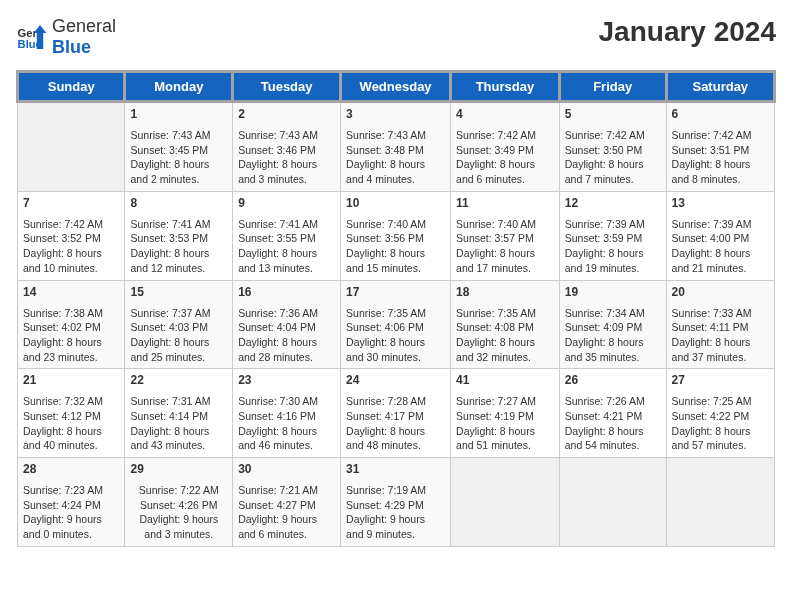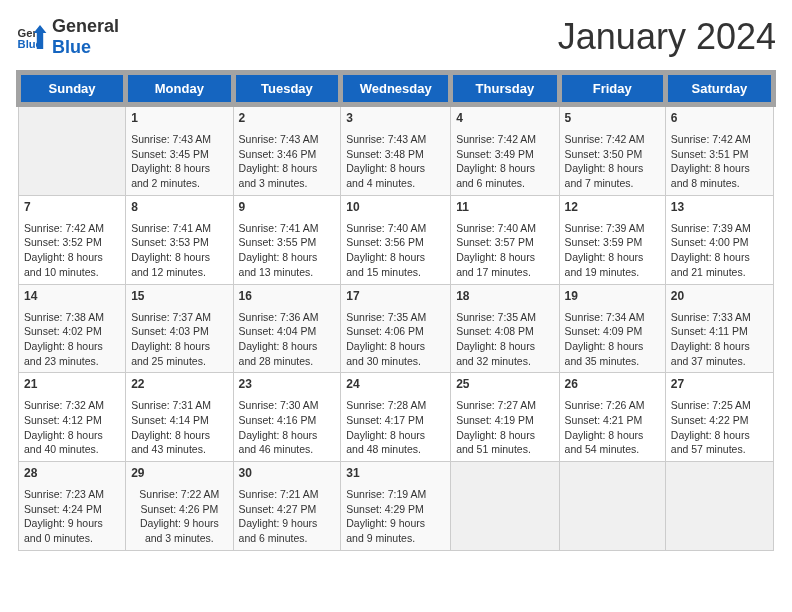--- a/index.html
+++ b/index.html
@@ -22,40 +22,40 @@
     }
     .logo-icon {
       width: 32px;
       height: 32px;
       margin-right: 4px;
     }
     .title-block {
       text-align: right;
     }
     .calendar-title {
-      font-size: 36px;
-      font-weight: normal;
+      font-size: 28px;
+      font-weight: bold;
       color: #333;
     }
     .calendar-subtitle {
       font-size: 16px;
       color: #555;
     }
     table {
       width: 100%;
       border-collapse: collapse;
     }
     thead tr th {
       background: #1565c0;
       color: #fff;
       text-align: center;
       padding: 6px 4px;
       font-size: 13px;
       font-weight: bold;
-      border: 5px solid #a3a3a3;
+      border: 3px solid #a3a3a3;
     }
     tbody tr td {
       border: 1px solid #ccc;
       vertical-align: top;
       padding: 4px 5px;
       font-size: 11px;
       color: #333;
       width: 113px;
       min-height: 80px;
       background: #fff;
@@ -83,21 +83,21 @@
 <body>
 
 <div class="header">
   <div class="logo">
     <svg class="logo-icon" viewBox="0 0 40 40" xmlns="http://www.w3.org/2000/svg">
       <text x="2" y="20" font-size="14" font-weight="bold" fill="#333">Gen</text>
       <text x="2" y="34" font-size="14" font-weight="bold" fill="#1565c0">Blue</text>
       <polygon points="30,5 38,15 34,15 34,35 26,35 26,15 22,15" fill="#1565c0"></polygon>
     </svg>
     <div>
-      <span style="font-size:18px;font-weight:bold;color:#333;">General</span><br>
+      <span style="font-size:18px;font-weight:normal;color:#333;">General</span><br>
       <span style="font-size:18px;font-weight:bold;color:#1565c0;">Blue</span>
     </div>
   </div>
   <div class="title-block">
     <div class="calendar-title">January 2024</div>
   </div>
 </div>
 
 <table>
   <thead>
@@ -282,21 +282,21 @@
 and 46 minutes.</div>
         </td>
         <td>
           <span class="day-number">24</span>
           <div class="day-info" style="white-space: pre-line;">Sunrise: 7:28 AM
 Sunset: 4:17 PM
 Daylight: 8 hours
 and 48 minutes.</div>
         </td>
         <td>
-          <span class="day-number">25</span>
+          <span class="day-number">41</span>
           <div class="day-info" style="white-space: pre-line;">Sunrise: 7:27 AM
 Sunset: 4:19 PM
 Daylight: 8 hours
 and 51 minutes.</div>
         </td>
         <td>
           <span class="day-number">26</span>
           <div class="day-info" style="white-space: pre-line;">Sunrise: 7:26 AM
 Sunset: 4:21 PM
 Daylight: 8 hours

